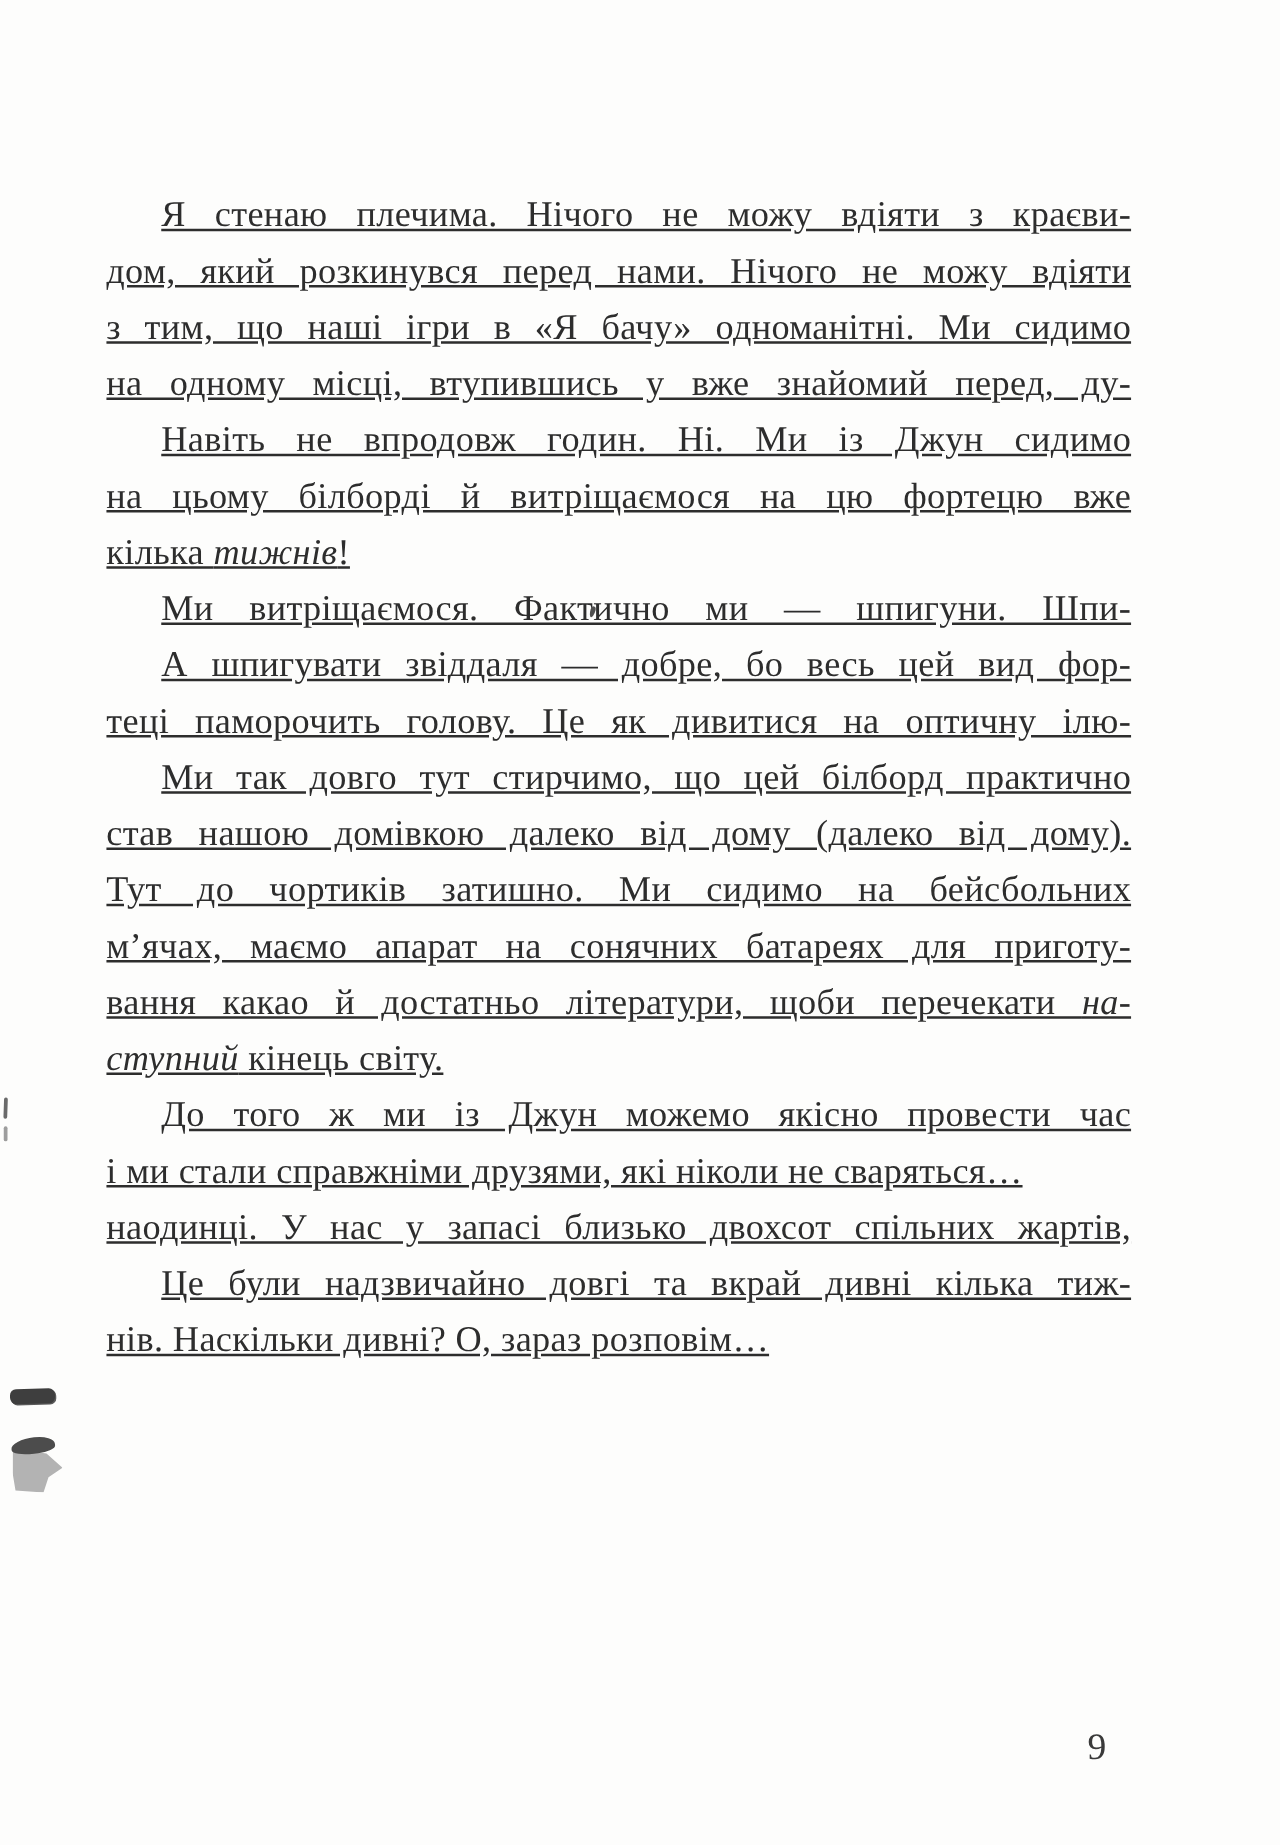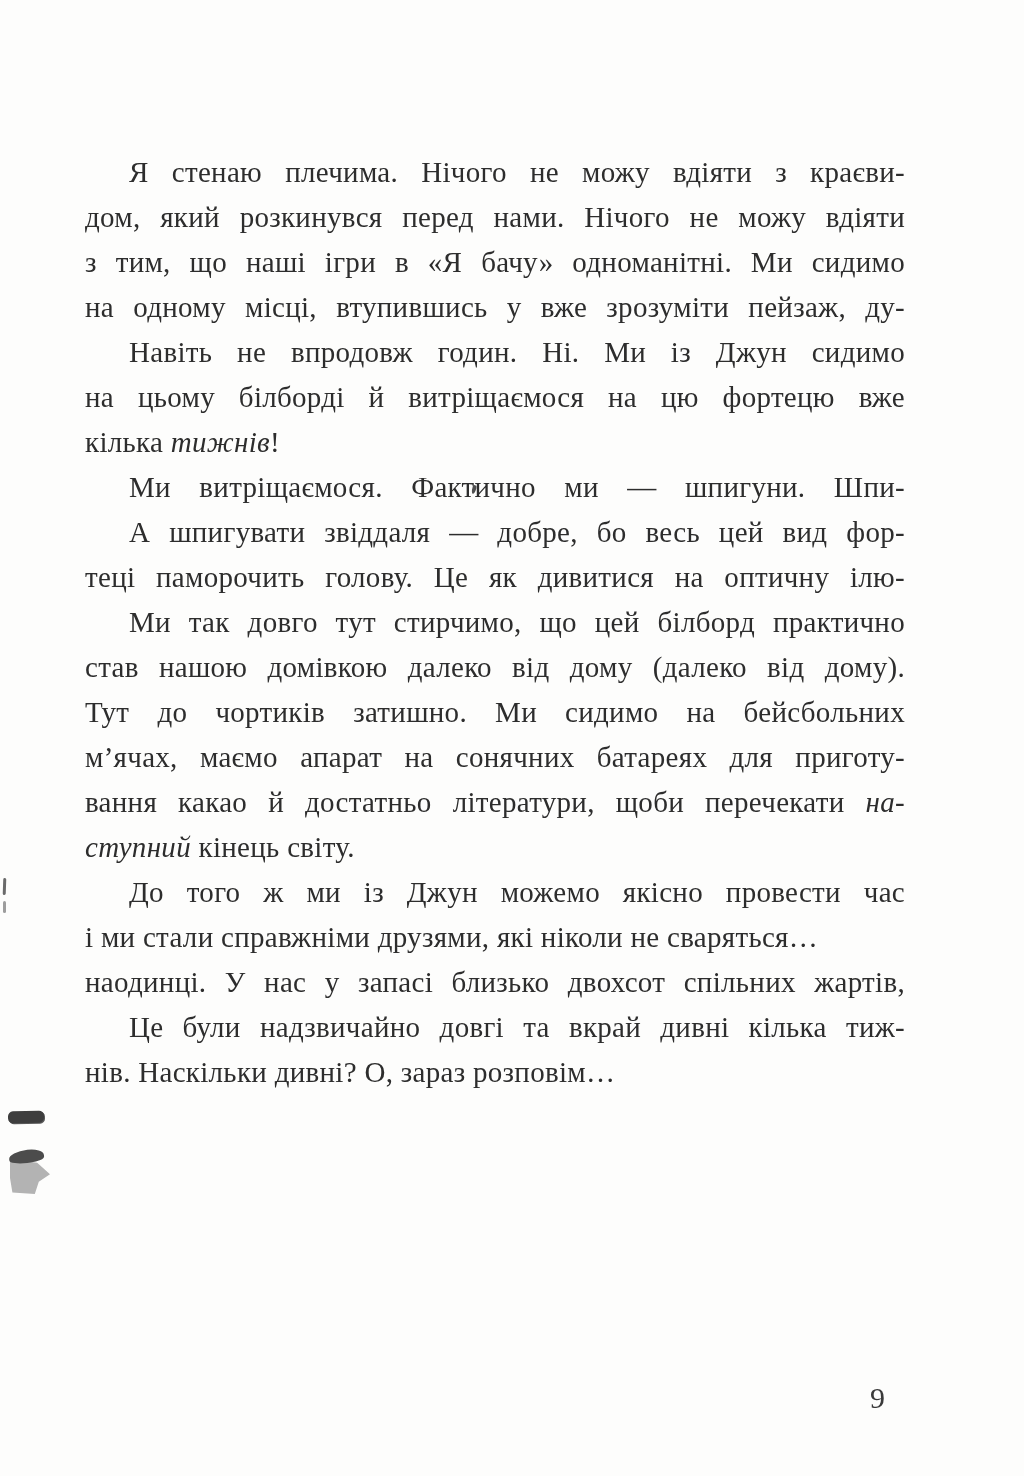--- a/index.html
+++ b/index.html
@@ -76,26 +76,26 @@
     left: 472px; top: 485px; width: 4px; height: 9px;
     background: #4f4f4f;
     border-radius: 50% 50% 50% 50% / 30% 30% 70% 70%;
     transform: rotate(16deg);
   }
 </style>
 </head>
 <body>
 
 <div class="page">
-  <div class="text-block" style="color: rgb(45, 45, 45);">
+  <div class="text-block" style="color: rgb(45, 45, 45); text-decoration: underline;">
       <div class="para">
         <div class="line first"><span>Я стенаю плечима. Нічого не можу вдіяти з краєви-</span></div>
         <div class="line"><span>дом, який розкинувся перед нами. Нічого не можу вдіяти</span></div>
         <div class="line"><span>з тим, що наші ігри в «Я бачу» одноманітні. Ми сидимо</span></div>
-        <div class="line"><span>на одному місці, втупившись у вже зрозуміти пейзаж, ду-</span></div>
+        <div class="line"><span>на одному місці, втупившись у вже знайомий перед, ду-</span></div>
       </div>
       <div class="para">
         <div class="line first"><span>Навіть не впродовж годин. Ні. Ми із Джун сидимо</span></div>
         <div class="line"><span>на цьому білборді й витріщаємося на цю фортецю вже</span></div>
         <div class="line last"><span>кілька </span><span class="it">тижнів</span><span>!</span></div>
       </div>
       <div class="para">
         <div class="line first"><span>Ми витріщаємося. Фактично ми — шпигуни. Шпи-</span></div>
       </div>
       <div class="para">

